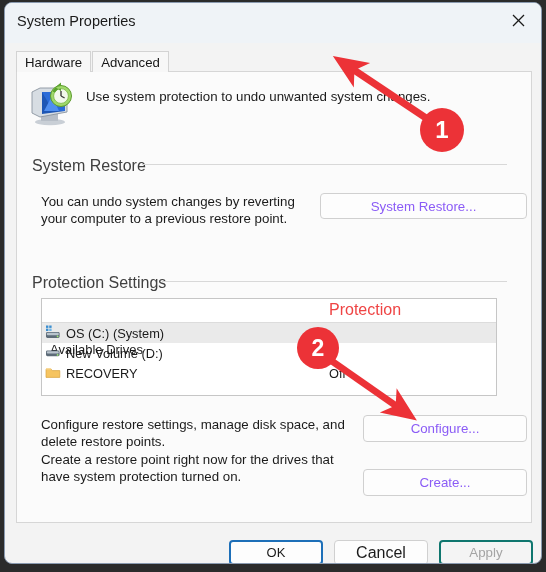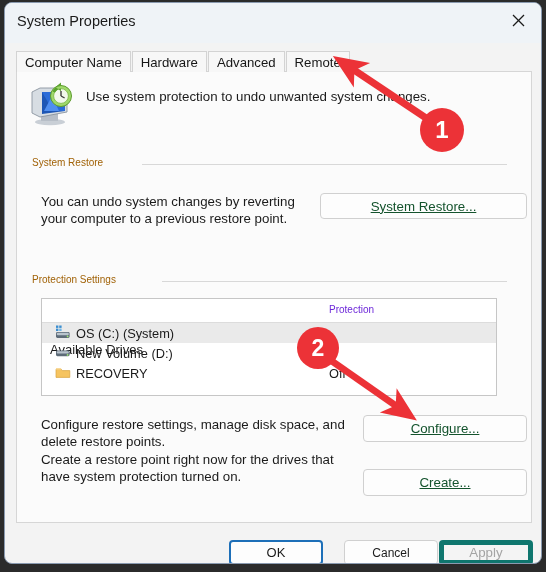--- a/index.html
+++ b/index.html
@@ -116,22 +116,22 @@
     left: 81px;
     top: 86px;
     font-size: 13.3px;
     color: #1b1b1b;
     white-space: nowrap;
   }
 
   
   .group-label {
     position: absolute;
-    font-size: 10px;
-    color: #a16207;
+    font-size: 16px;
+    color: #404040;
     background: transparent;
     white-space: nowrap;
   }
   .group-rule {
     position: absolute;
     height: 1px;
     background: #d8d8d8;
   }
 
   #grp1-label { left: 27px; top: 154px; }
@@ -150,28 +150,27 @@
   #p-configure { left: 36px; top: 413px; width: 310px; }
   #p-create    { left: 36px; top: 448px; width: 320px; }
 
   
   .btn {
     position: absolute;
     background: #fdfdfd;
     border: 1px solid #d0d0d0;
     border-radius: 4px;
     font-size: 13.3px;
-    color: #14532d;
+    color: #8b5cf6;
     font-family: "Liberation Sans", sans-serif;
     display: flex;
     align-items: center;
     justify-content: center;
     box-sizing: border-box;
     padding: 0;
-    text-decoration: underline;
   }
   #btn-system-restore { left: 315px; top: 190px; width: 207px; height: 26px; }
   #btn-configure      { left: 358px; top: 412px; width: 164px; height: 27px; }
   #btn-create         { left: 358px; top: 466px; width: 164px; height: 27px; }
 
   
   #listbox {
     position: absolute;
     left: 36px;
     top: 295px;
@@ -193,37 +192,37 @@
     font-size: 13px;
     color: #1b1b1b;
     line-height: 22px;
     box-sizing: border-box;
     border-right: 5px solid #15803d;
     margin-top: 40px;
   }
   .col-prot {
     flex: 1;
     padding-left: 8px;
-    font-size: 10px;
-    color: #6d28d9;
+    font-size: 16px;
+    color: #ef4444;
     line-height: 22px;
     box-sizing: border-box;
   }
   .row {
     display: flex;
     height: 20px;
     align-items: center;
   }
   .row.selected { background: #eaeaea; }
   .row .cell-drive {
     width: 279px;
     display: flex;
     align-items: center;
     box-sizing: border-box;
-    padding-left: 13px;
+    padding-left: 3px;
     font-size: 12.8px;
     color: #1b1b1b;
   }
   .row .cell-prot {
     flex: 1;
     box-sizing: border-box;
     padding-left: 8px;
     font-size: 12.8px;
     color: #1b1b1b;
   }
@@ -242,36 +241,36 @@
     background: #fdfdfd;
     border: 2px solid #1d6fb8;
     border-radius: 4px;
     font-size: 13px;
     color: #1b1b1b;
     display: flex; align-items: center; justify-content: center;
     box-sizing: border-box;
   }
   #footer-cancel {
     position: absolute;
-    left: 339px; top: 537px;
+    left: 329px; top: 537px;
     width: 94px; height: 25px;
     background: #fdfdfd;
     border: 1px solid #d0d0d0;
     border-radius: 4px;
-    font-size: 12px;
+    font-size: 16px;
     color: #1b1b1b;
     display: flex; align-items: center; justify-content: center;
     box-sizing: border-box;
   }
   #footer-apply {
     position: absolute;
     left: 434px; top: 537px;
     width: 94px; height: 25px;
     background: #f4f4f4;
-    border: 5px solid #0f766e;
+    border: 2px solid #0f766e;
     border-radius: 4px;
     font-size: 13.3px;
     color: #a4a4a4;
     display: flex; align-items: center; justify-content: center;
     box-sizing: border-box;
   }
 
   
   #annotations {
     position: absolute;
@@ -304,24 +303,22 @@
     <div id="title-text">System Properties</div>
     <div id="close-btn">
       <svg width="13" height="13" viewBox="0 0 13 13" aria-hidden="true">
         <line x1="1" y1="1" x2="12" y2="12" stroke="#1b1b1b" stroke-width="1.3"></line>
         <line x1="12" y1="1" x2="1" y2="12" stroke="#1b1b1b" stroke-width="1.3"></line>
       </svg>
     </div>
   </div>
 
   <div id="tabstrip">
-    <div class="tab">Computer Name</div>
     <div class="tab">Hardware</div>
     <div class="tab">Advanced</div>
-    <div class="tab">Remote</div>
   </div>
 
   <div id="tabpage"></div>
 
   <div id="header-icon">
     <svg width="48" height="48" viewBox="0 0 48 48" aria-hidden="true">
 
       <ellipse cx="23" cy="41" rx="15" ry="3.2" fill="#c9cfd6"></ellipse>
       <path d="M14 30 L14 40 L31 40 L31 30 Z" fill="#b7bec7"></path>
 

